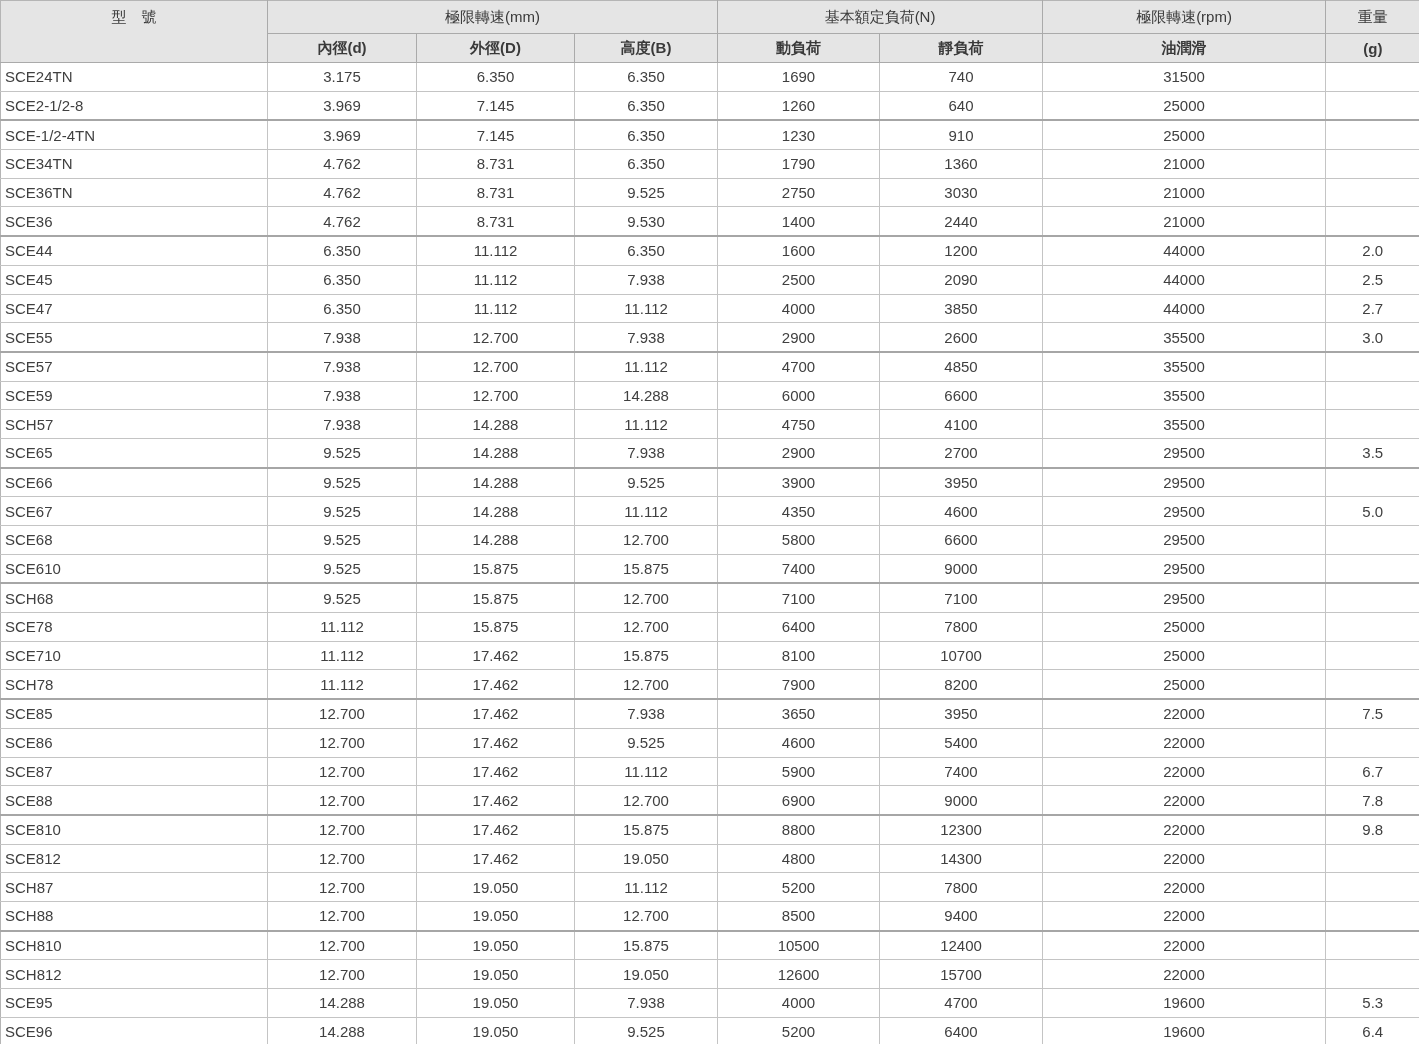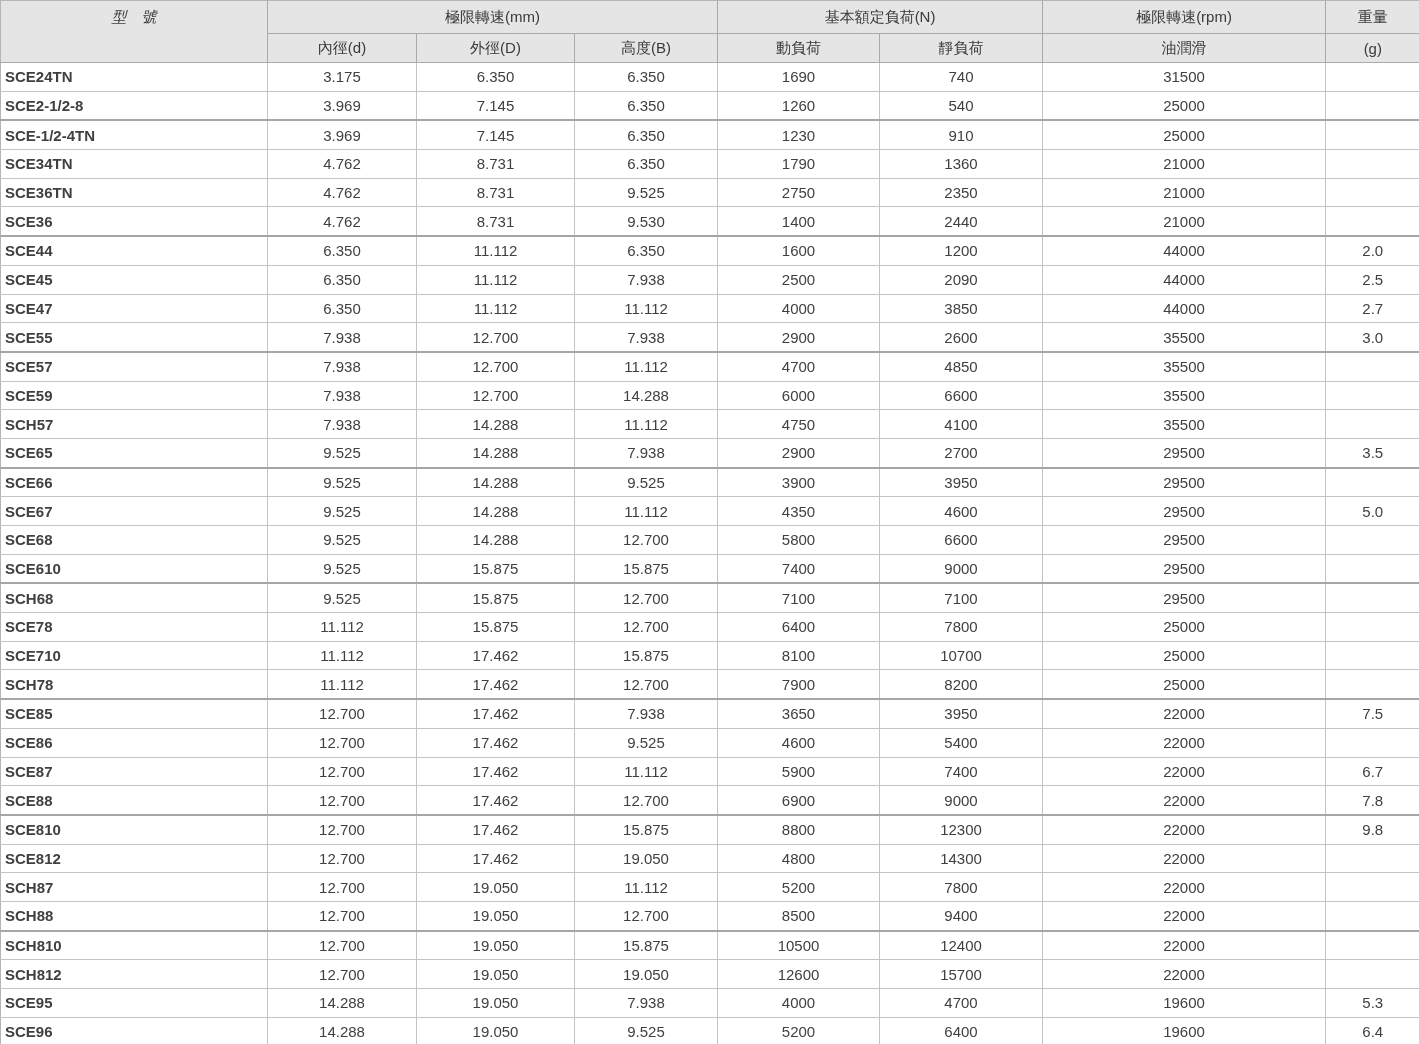--- a/index.html
+++ b/index.html
@@ -32,40 +32,38 @@
 
   thead th {
     background: #e5e5e5;
     font-weight: normal;
     color: #3a3a3a;
     border: 1px solid #aaaaaa;
     text-align: center;
     padding: 0;
   }
   thead tr.h-top th  { height: 32px; }
-  thead tr.h-sub th  { height: 28px; }
+  thead tr.h-sub th  { height: 28px; font-weight: bold; }
   thead th.model-h {
     vertical-align: top;
     padding-top: 7px;
-    font-style: italic;
   }
 
   tbody td {
     background: #ffffff;
     border: 1px solid #c4c4c4;
     height: 27.7px;
     padding: 0;
     text-align: center;
     white-space: nowrap;
     overflow: hidden;
   }
   tbody td.model {
     text-align: left;
     padding-left: 4px;
-    font-weight: bold;
   }
   
   tbody tr.grp td { border-top: 2px solid #a6a6a6; }
   thead tr.h-top th { border-top: 1px solid #b5b5b5; }
   
   tr > *:last-child { border-right: none; }
   tr > *:first-child { border-left: 1px solid #b5b5b5; }
 </style>
 </head>
 <body>
@@ -109,21 +107,21 @@
         <td>740</td>
         <td>31500</td>
         <td></td>
       </tr>
       <tr>
         <td class="model">SCE2-1/2-8</td>
         <td>3.969</td>
         <td>7.145</td>
         <td>6.350</td>
         <td>1260</td>
-        <td>540</td>
+        <td>640</td>
         <td>25000</td>
         <td></td>
       </tr>
       <tr class="grp">
         <td class="model">SCE-1/2-4TN</td>
         <td>3.969</td>
         <td>7.145</td>
         <td>6.350</td>
         <td>1230</td>
         <td>910</td>
@@ -139,21 +137,21 @@
         <td>1360</td>
         <td>21000</td>
         <td></td>
       </tr>
       <tr>
         <td class="model">SCE36TN</td>
         <td>4.762</td>
         <td>8.731</td>
         <td>9.525</td>
         <td>2750</td>
-        <td>2350</td>
+        <td>3030</td>
         <td>21000</td>
         <td></td>
       </tr>
       <tr>
         <td class="model">SCE36</td>
         <td>4.762</td>
         <td>8.731</td>
         <td>9.530</td>
         <td>1400</td>
         <td>2440</td>

